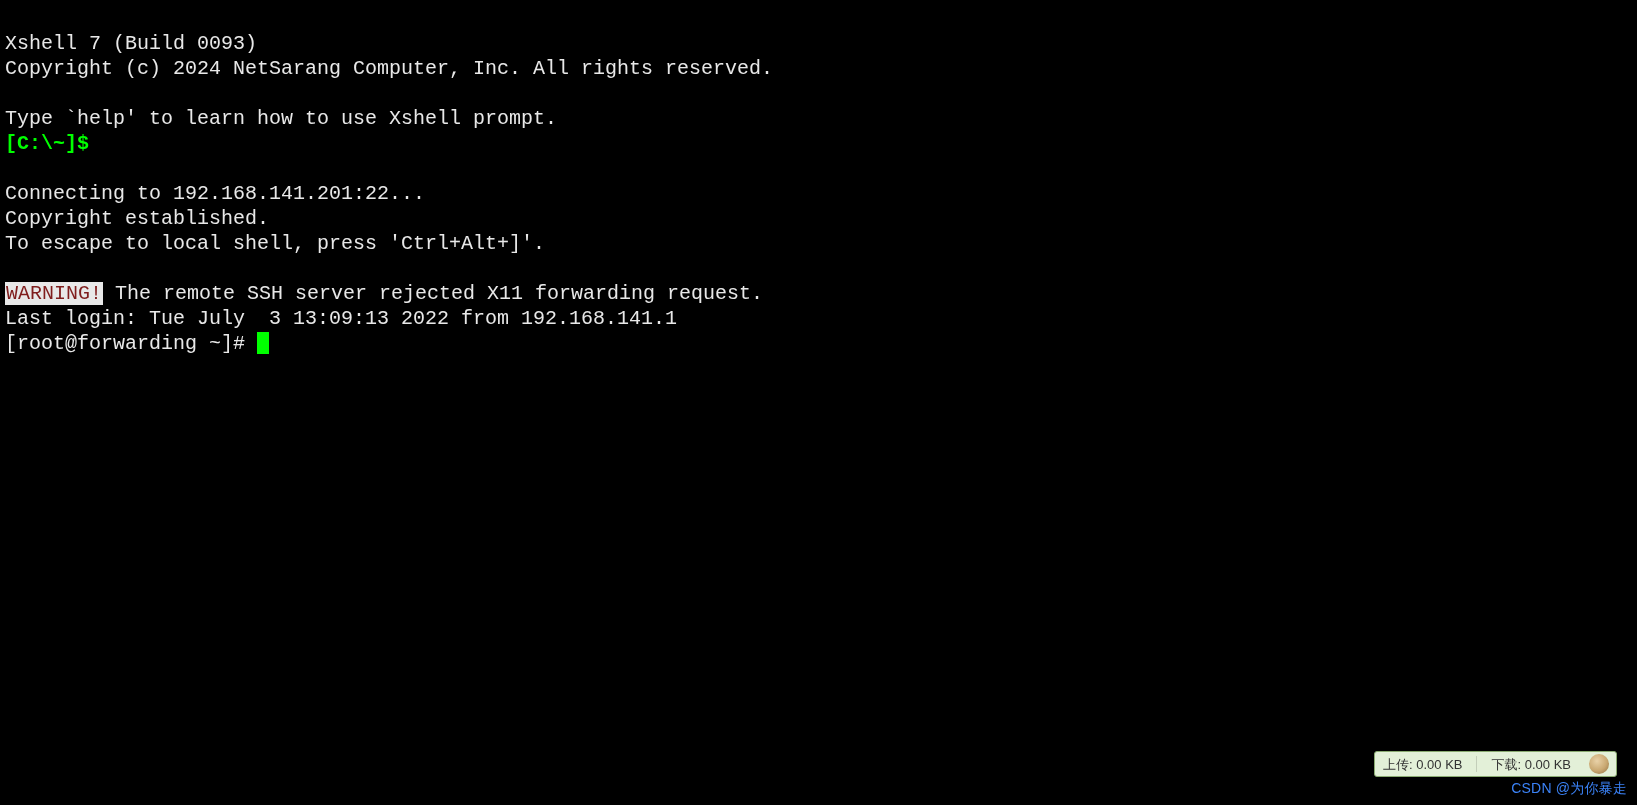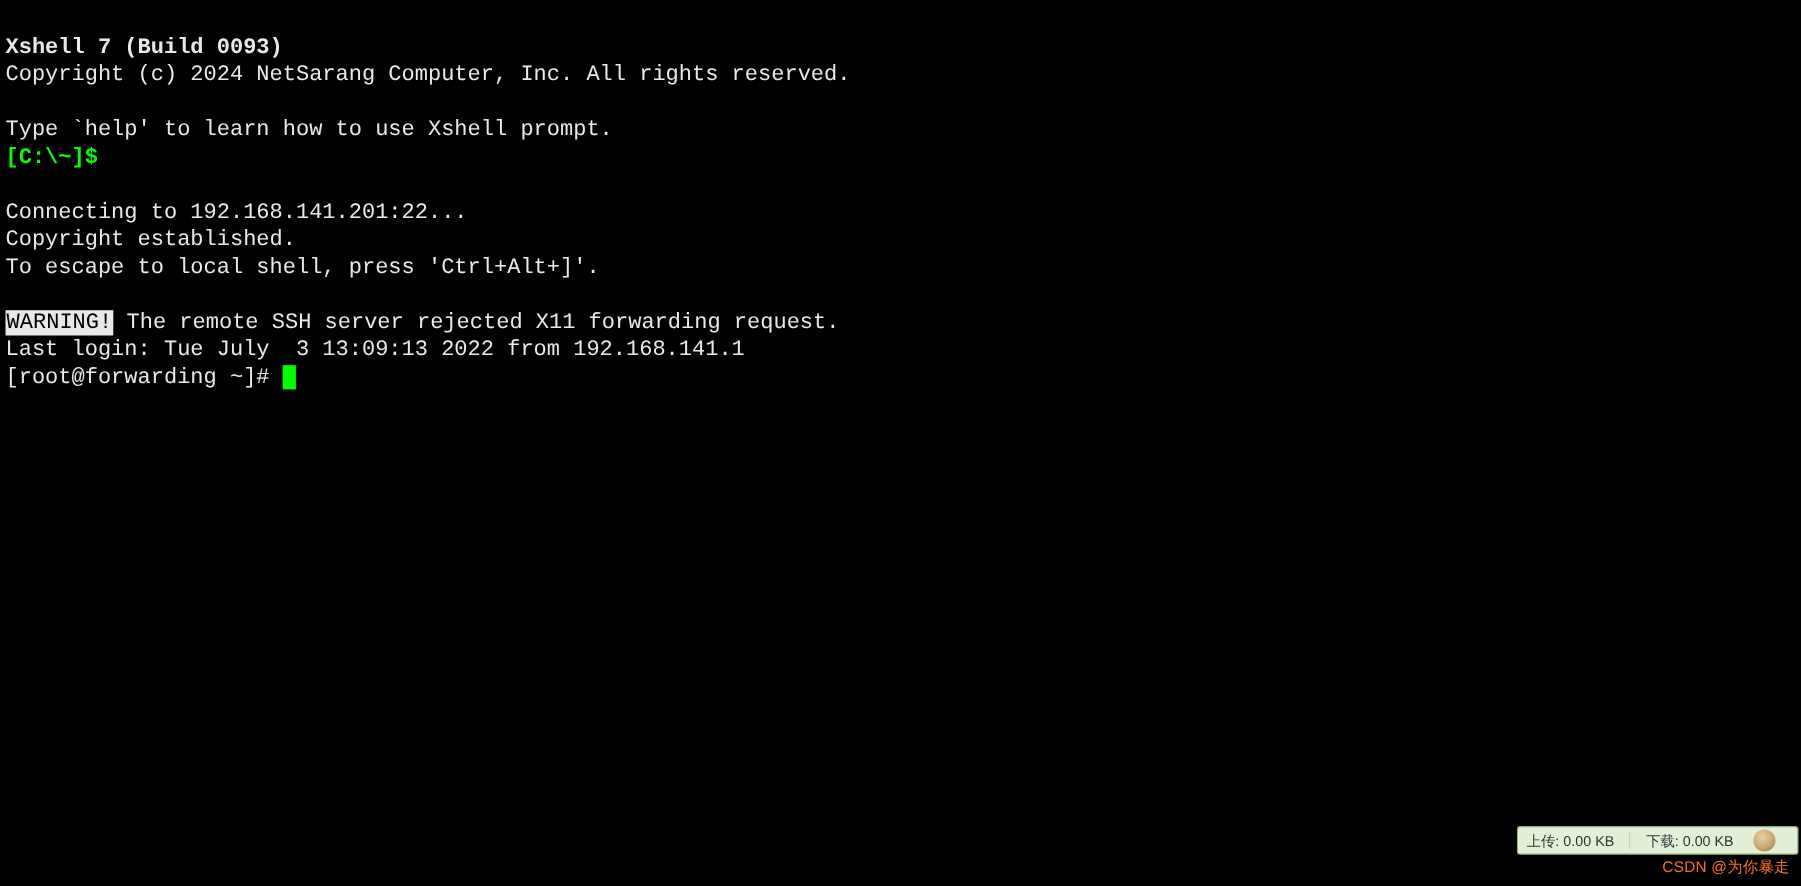--- a/index.html
+++ b/index.html
@@ -11,70 +11,70 @@
       font-size: 20px;
       line-height: 25px;
       color: #e8e8e8;
       position: relative;
       overflow: hidden;
     }
     .terminal {
       padding: 6px 5px;
       white-space: pre;
     }
-    .bold { font-weight: bold; text-align: right; }
+    .bold { font-weight: normal; text-align: right; }
     .green-bold { color: #00ff00; font-weight: bold; }
     .warning-badge {
       background: #e8e8e8;
-      color: #000000;
+      color: #7f1d1d;
       padding: 0 1px;
     }
     .cursor {
       display: inline-block;
       width: 12px;
       height: 22px;
       background: #00ff00;
       vertical-align: text-bottom;
       margin-bottom: 1px;
     }
     .status-bar {
       position: absolute;
       bottom: 28px;
-      right: 2px;
+      right: 20px;
       height: 26px;
       background: #e3f0d8;
       border: 1px solid #8aab71;
       border-radius: 3px;
       display: flex;
       align-items: center;
       font-family: "Segoe UI", Arial, sans-serif;
       font-size: 13px;
       color: #333333;
-      padding: 0 20px 0 8px;
+      padding: 0 7px 0 8px;
       gap: 14px;
     }
     .status-sep {
       width: 1px;
       height: 16px;
       background: rgba(0,0,0,0.14);
     }
     .avatar {
       width: 20px;
       height: 20px;
       border-radius: 50%;
       background: radial-gradient(circle at 40% 35%, #e9d2a8 0%, #c9a871 55%, #8a6b3e 100%);
       margin-left: 4px;
     }
     .watermark {
       position: absolute;
       bottom: 4px;
       right: 10px;
       font-family: "Segoe UI", Arial, sans-serif;
       font-size: 14px;
-      color: #f97316;
+      color: #3b82f6;
       letter-spacing: .2px;
     }
   </style>
 </head>
 <body>
 
 <div class="terminal">
 <span class="bold">Xshell 7 (Build 0093)</span>
 <span>Copyright (c) 2024 NetSarang Computer, Inc. All rights reserved.</span>
 

